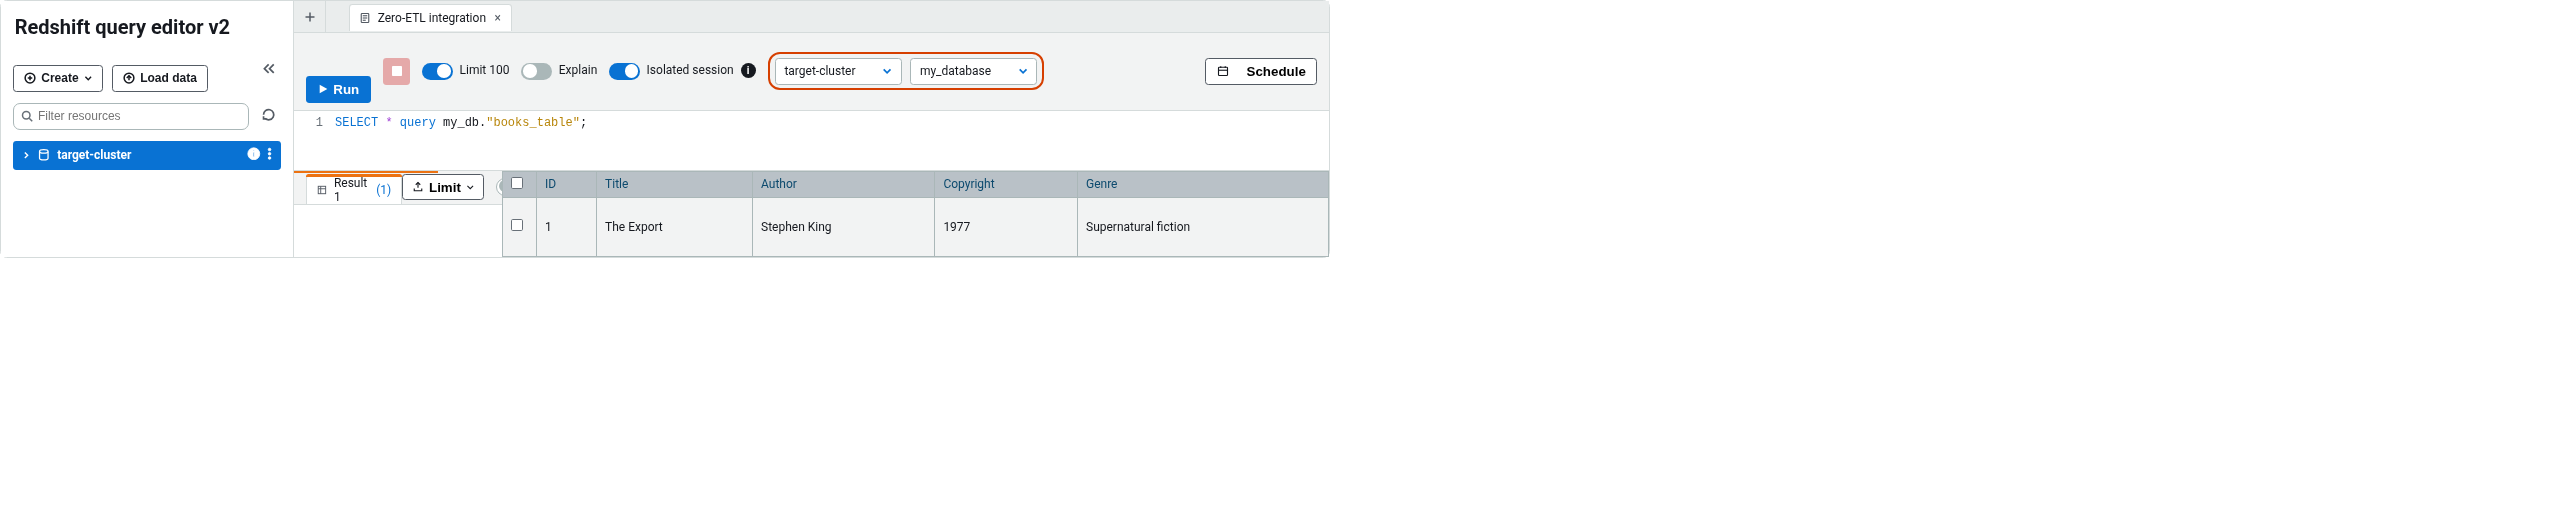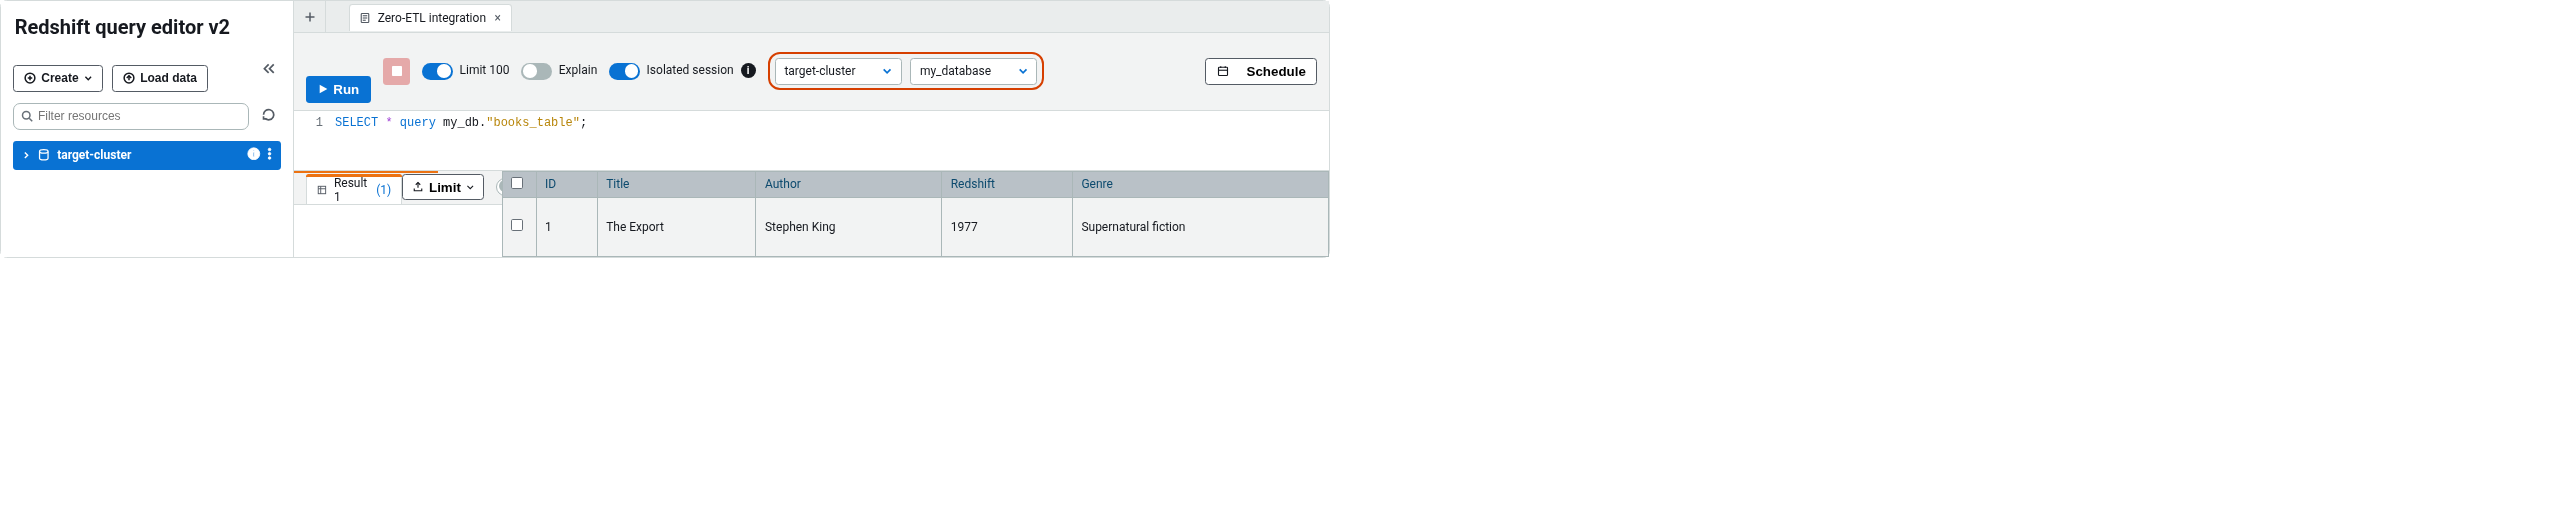--- a/index.html
+++ b/index.html
@@ -577,21 +577,21 @@
           </div>
         </div>
       </div>
       <table class="data">
         <thead>
           <tr>
             <th class="chk-cell"><span class="chk"></span></th>
             <th>ID</th>
             <th>Title</th>
             <th>Author</th>
-            <th>Redshift</th>
+            <th>Copyright</th>
             <th>Genre</th>
           </tr>
         </thead>
         <tbody>
           <tr>
             <td class="chk-cell"><span class="chk"></span></td>
             <td>1</td>
             <td>The Export</td>
             <td>Stephen King</td>
             <td>1977</td>

